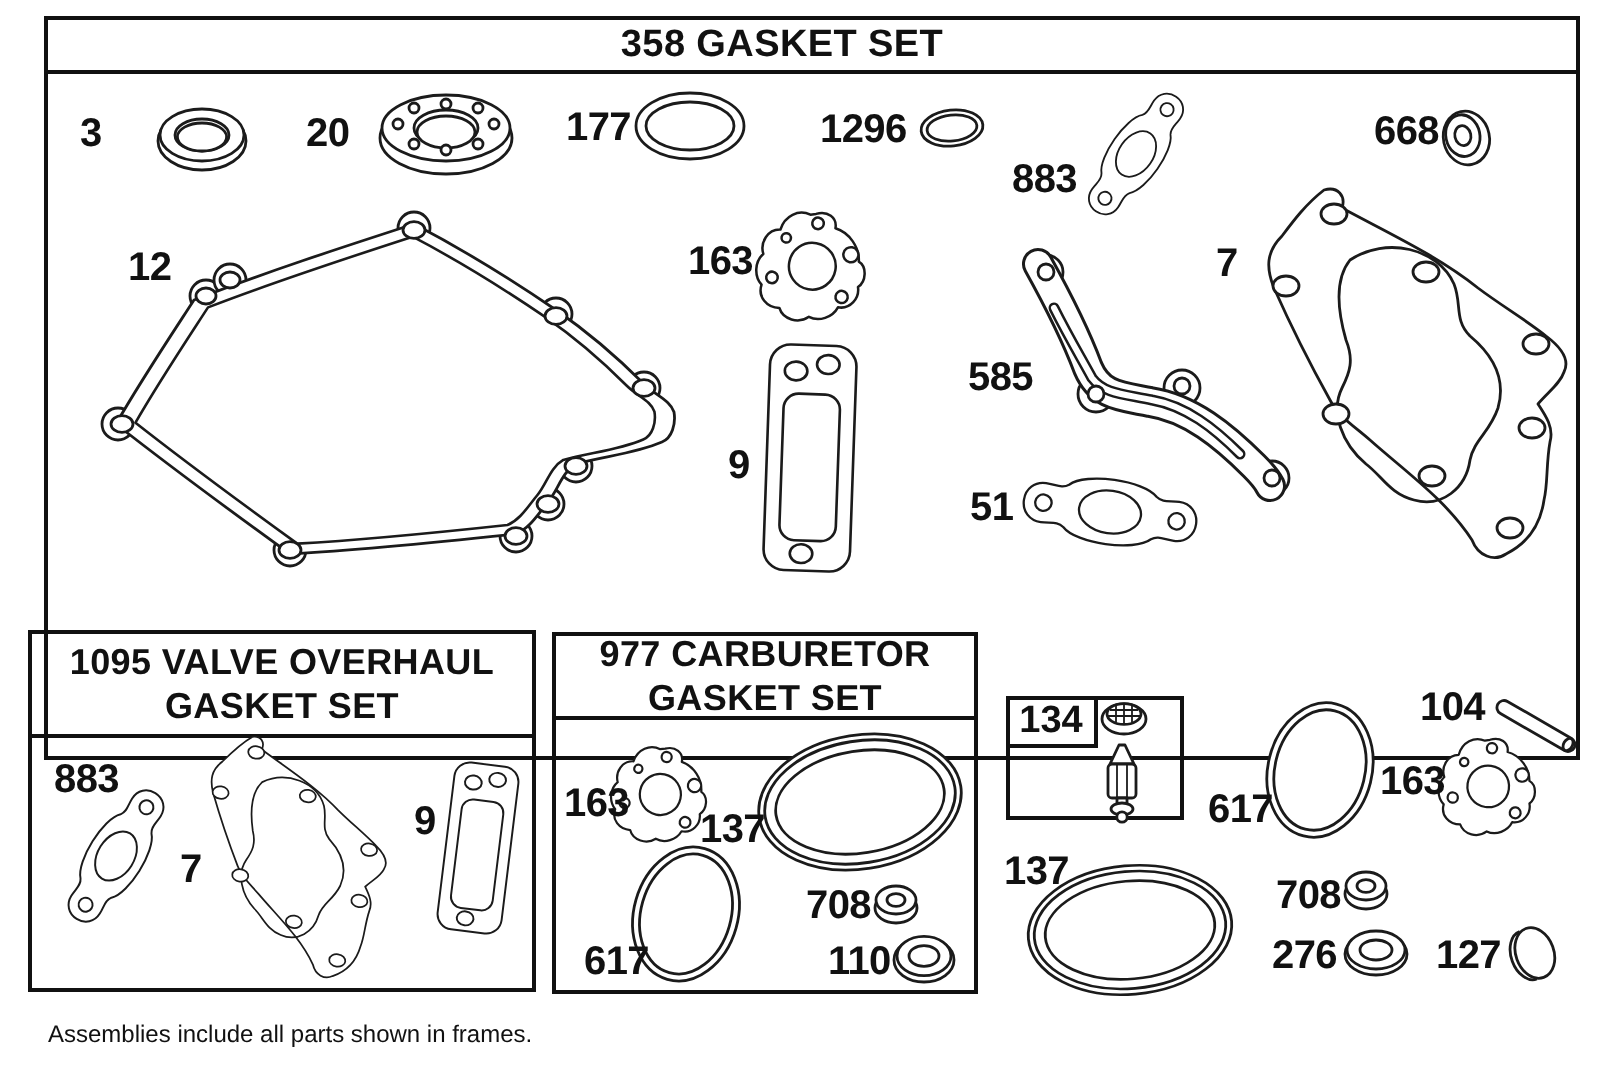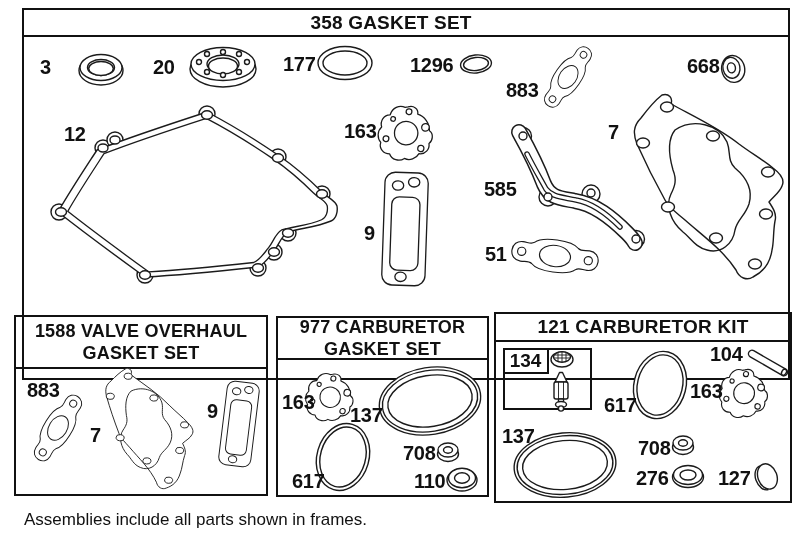--- a/index.html
+++ b/index.html
@@ -15,21 +15,21 @@
     font-weight:bold; text-align:center; line-height:1.25; letter-spacing:0.2px;
   }
   .fh-1line { font-size:19px; }
   .fh-2line { font-size:18px; }
   svg.art { position:absolute; left:0; top:0; pointer-events:none;
     fill:#ffffff; stroke:#1b1b1b; stroke-width:1.4px; stroke-linejoin:round; }
   .plabel {
     position:absolute; font-weight:bold; font-size:20px; letter-spacing:-0.3px;
     white-space:nowrap; color:#111;
   }
-  .caption { position:absolute; left:24px; top:510px; font-size:17px; color:#111; }
+  .caption { position:absolute; left:24px; top:510px; font-size:12px; color:#111; }
   .inner-box { position:absolute; border:2.5px solid #111; background:transparent; }
   .inner-label-box {
     position:absolute; left:-2.5px; top:-2.5px; width:46px; height:26px;
     border:2.5px solid #111; display:flex; align-items:center; justify-content:center;
     font-weight:bold; font-size:19px; background:#fff;
   }
   .rb1 { fill:none; stroke:#1b1b1b; stroke-width:16; stroke-linecap:round; }
   .rb2 { fill:none; stroke:#ffffff; stroke-width:13; stroke-linecap:round; }
   .rb3 { fill:none; stroke:#1b1b1b; stroke-width:5.5; stroke-linecap:round; }
   .rb4 { fill:none; stroke:#ffffff; stroke-width:3; stroke-linecap:round; }
@@ -40,35 +40,32 @@
 <body>
 
 <div class="stage">
 
   <div class="frame" style="left:22px; top:8px; width:768px; height:372px;">
     <div class="frame-header fh-1line" style="height:27px; padding-right:30px;">358 GASKET SET</div>
   </div>
 
   <div class="frame" style="left:14px; top:315px; width:254px; height:181px;">
     <div class="frame-header fh-2line" style="height:52px;">
-      <span>1588 VALVE OVERHAUL</span>
+      <span>1095 VALVE OVERHAUL</span>
       <span>GASKET SET</span>
     </div>
   </div>
 
   <div class="frame" style="left:276px; top:316px; width:213px; height:181px;">
     <div class="frame-header fh-2line" style="height:42px;">
       <span>977 CARBURETOR</span>
       <span>GASKET SET</span>
     </div>
   </div>
 
-  <div class="frame" style="left:494px; top:312px; width:298px; height:191px;">
-    <div class="frame-header fh-1line" style="height:28px;">121 CARBURETOR KIT</div>
-  </div>
 
   <div class="inner-box" style="left:503px; top:348px; width:89px; height:62px;padding-left:31px;">
     <div class="inner-label-box">134</div>
   </div>
 
   <svg class="art" width="800" height="545" viewBox="0 0 800 545">
     <defs>
       <g id="flange">
         <path d="M-53,0 C-53,-7 -48,-12 -41,-12 C-35,-12 -31,-10 -27,-13 C-18,-22 18,-22 27,-13 C31,-10 35,-12 41,-12 C48,-12 53,-7 53,0 C53,7 48,12 41,12 C35,12 31,10 27,13 C18,22 -18,22 -27,13 C-31,10 -35,12 -41,12 C-48,12 -53,7 -53,0 Z"></path>
         <ellipse cx="0" cy="0" rx="19" ry="13"></ellipse>

